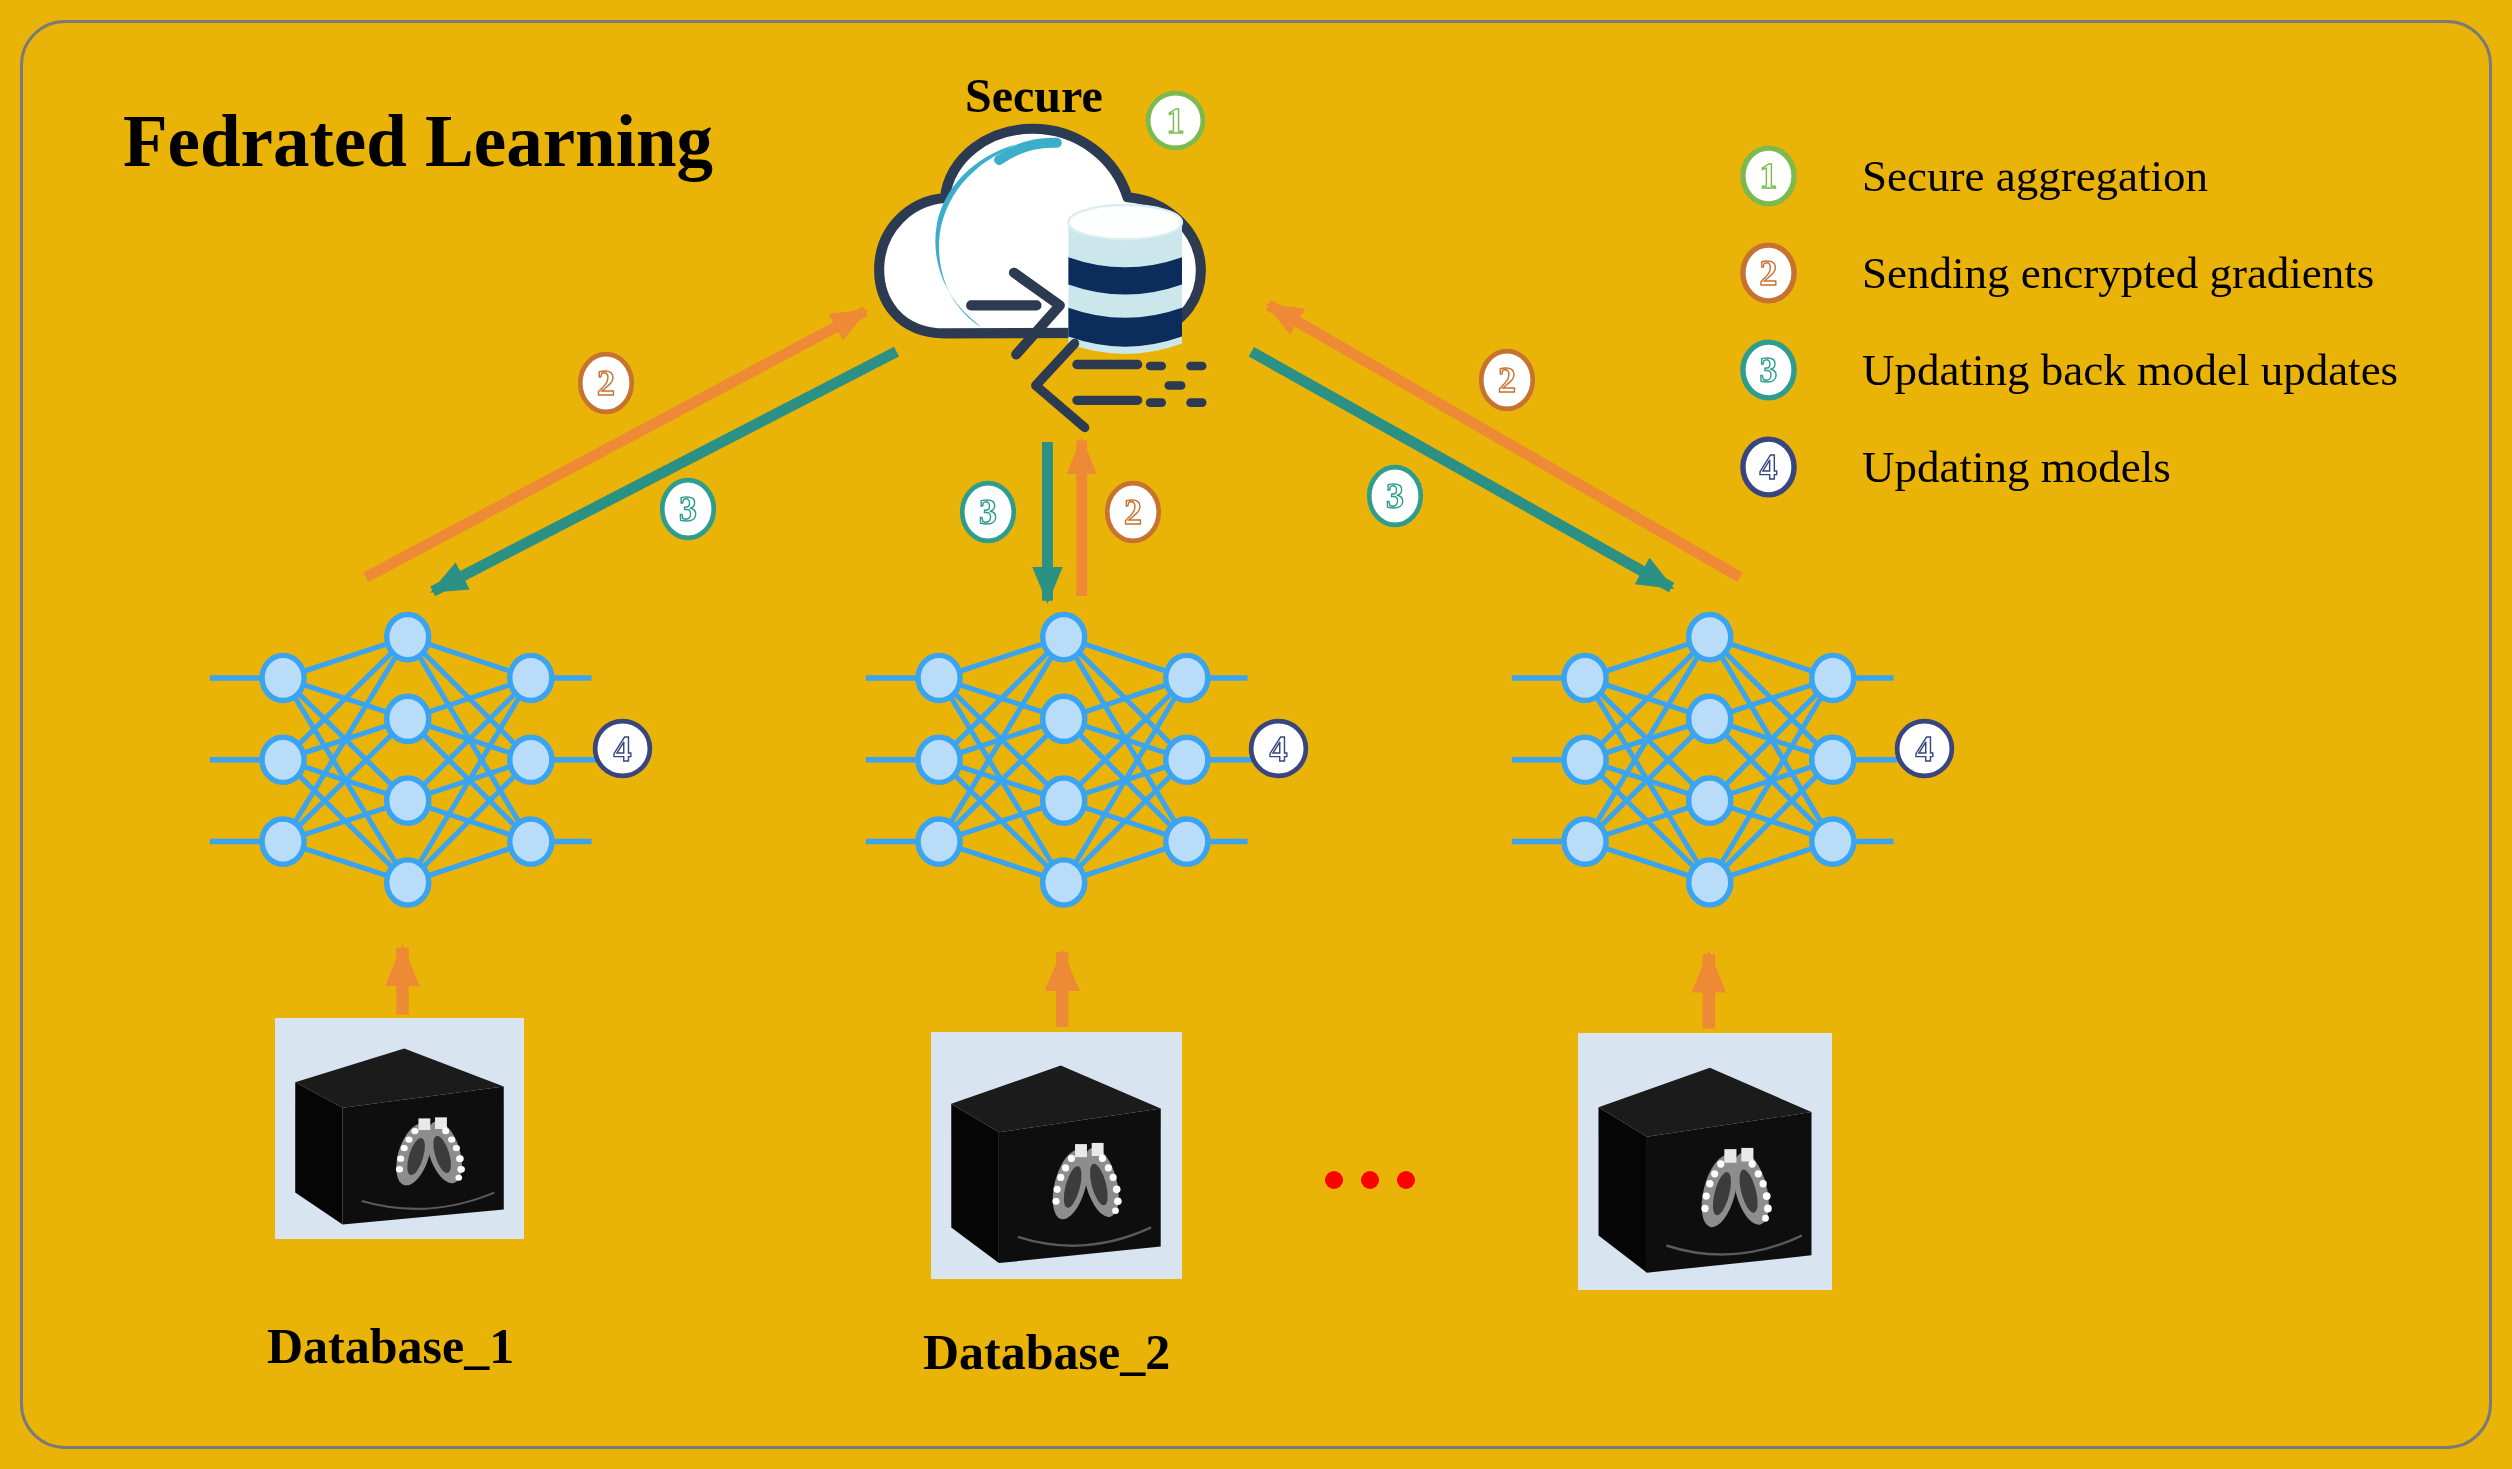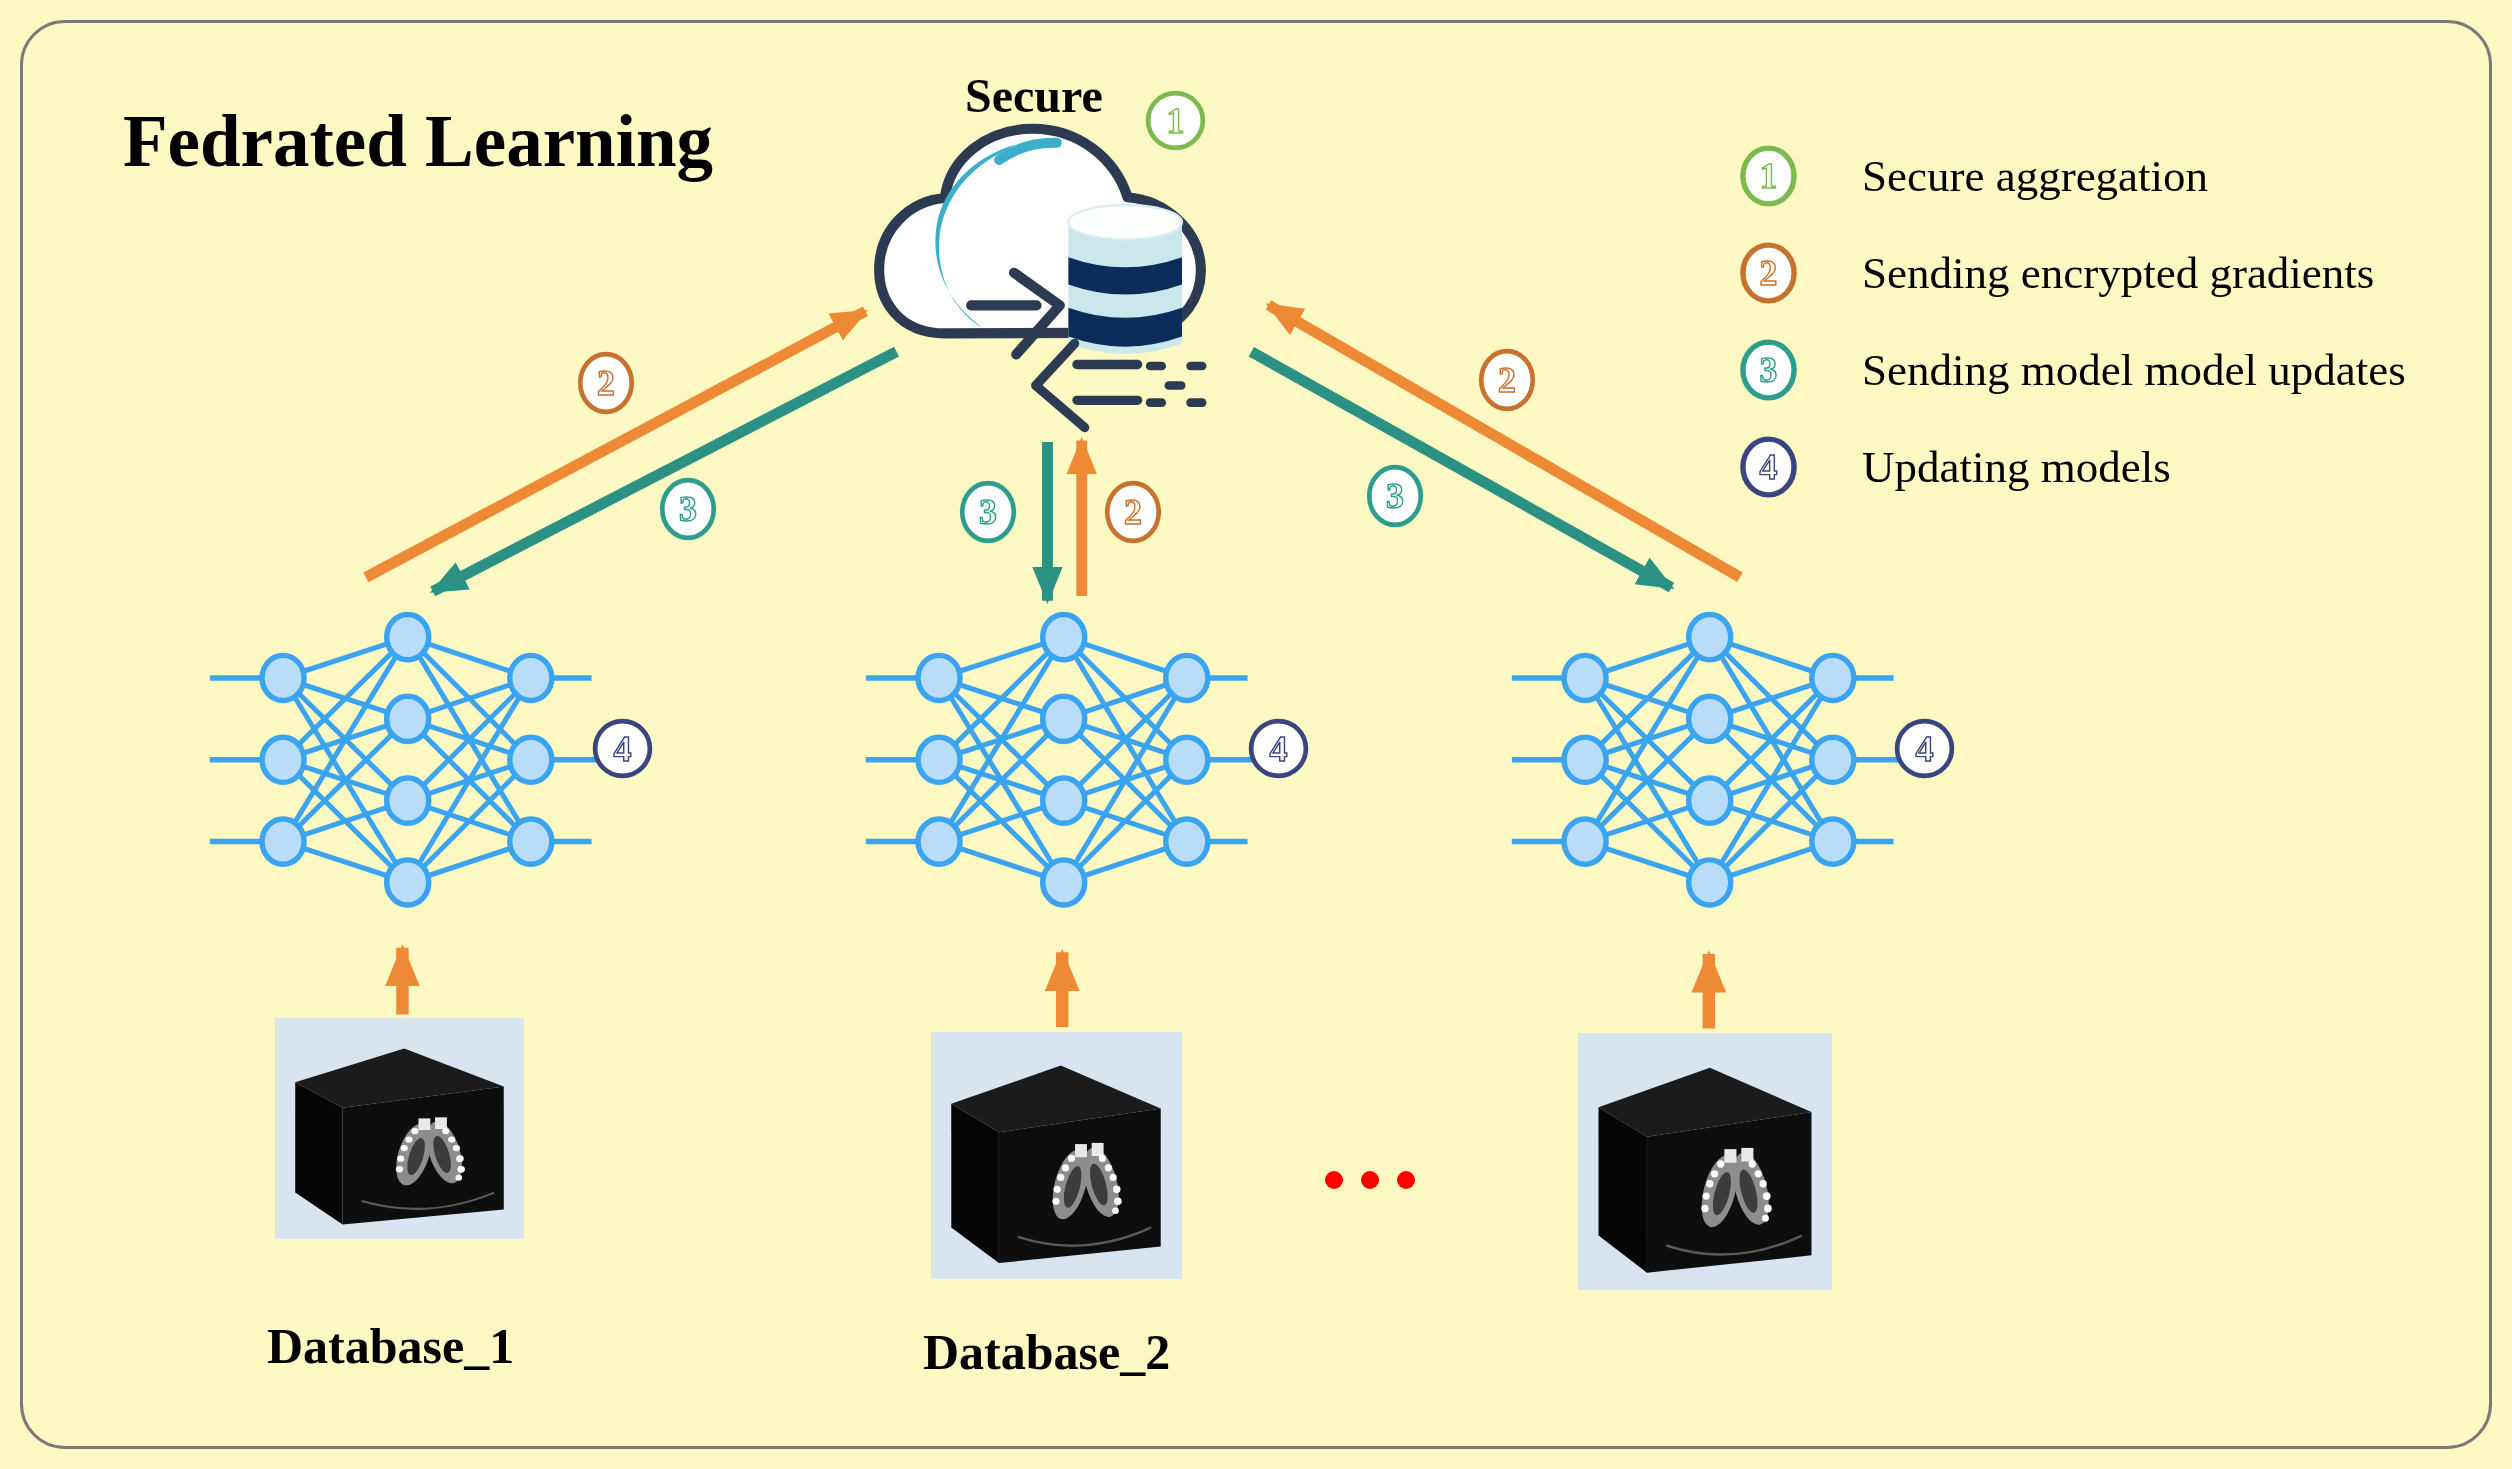--- a/index.html
+++ b/index.html
@@ -1,16 +1,16 @@
 <!DOCTYPE html>
 <html style="font-size:12.5px"><head>
 <meta charset="utf-8">
 <style>
   html,body{margin:0;padding:0;background:#ffffff;}
-  #canvas{position:relative;width:2512px;height:1469px;background:#fef9c3;overflow:hidden;
+  #canvas{position:relative;width:2512px;height:1469px;background:#eab308;overflow:hidden;
           font-family:"Liberation Serif","DejaVu Serif",serif;}
   .frame{position:absolute;inset:20px;border:3.9px solid #7a7a7a;border-radius:45px;}
   .title{position:absolute;left:123px;top:100px;font-size:73px;font-weight:700;color:#000;white-space:nowrap;}
   .server-label{position:absolute;left:965px;top:68px;font-size:48px;font-weight:700;color:#000;white-space:nowrap;}
   .abs{position:absolute;}
   .legend{position:absolute;left:1739px;top:145px;}
   .legend-row{display:flex;align-items:center;height:62px;margin-bottom:35px;}
   .legend-badge{width:59px;height:62px;flex:0 0 auto;}
   .legend-label{margin-left:64px;font-size:45px;color:#000;white-space:nowrap;}
   .digit{font-family:"Liberation Serif","DejaVu Serif",serif;font-weight:700;font-size:46px;}
@@ -65,21 +65,21 @@
         <ellipse cx="38" cy="40" rx="33" ry="36" fill="#fff" stroke-width="7" stroke="#C8722F"></ellipse>
         <text x="38" y="56" text-anchor="middle" class="digit" fill="#fff" stroke-width="1.8" stroke="#C8722F">2</text>
       </svg>
       <span class="legend-label">Sending encrypted gradients</span>
     </div>
     <div class="legend-row">
       <svg class="legend-badge" viewBox="0 0 76 80">
         <ellipse cx="38" cy="40" rx="33" ry="36" fill="#fff" stroke-width="7" stroke="#2F9D8E"></ellipse>
         <text x="38" y="56" text-anchor="middle" class="digit" fill="#fff" stroke-width="1.8" stroke="#2F9D8E">3</text>
       </svg>
-      <span class="legend-label">Sending model model updates</span>
+      <span class="legend-label">Updating back model updates</span>
     </div>
     <div class="legend-row">
       <svg class="legend-badge" viewBox="0 0 76 80">
         <ellipse cx="38" cy="40" rx="33" ry="36" fill="#fff" stroke-width="7" stroke="#39457E"></ellipse>
         <text x="38" y="56" text-anchor="middle" class="digit" fill="#fff" stroke-width="1.8" stroke="#39457E">4</text>
       </svg>
       <span class="legend-label">Updating models</span>
     </div>
   </div>
 

